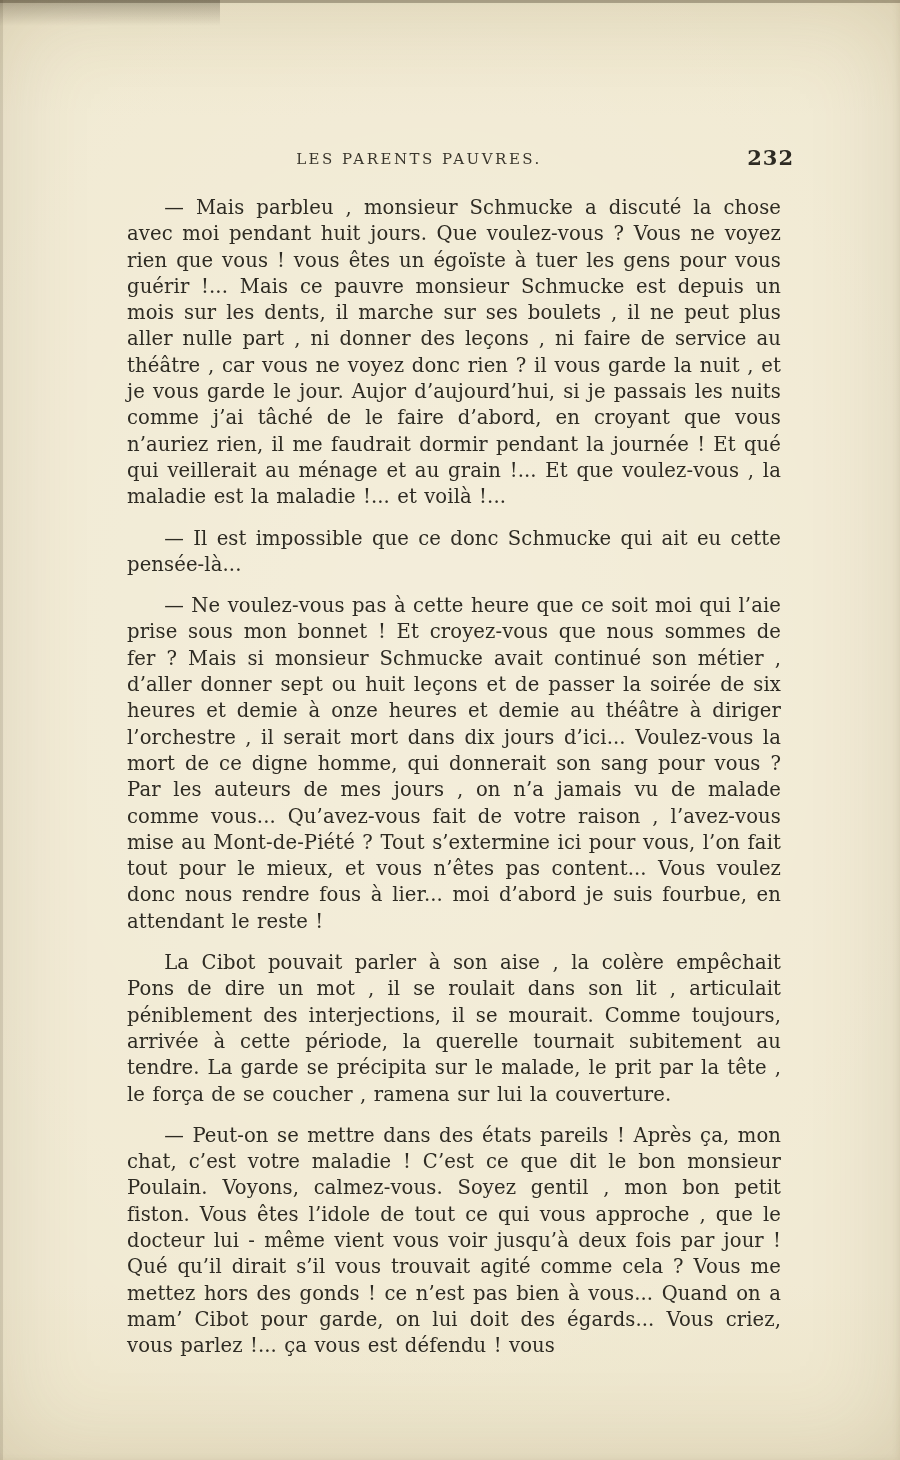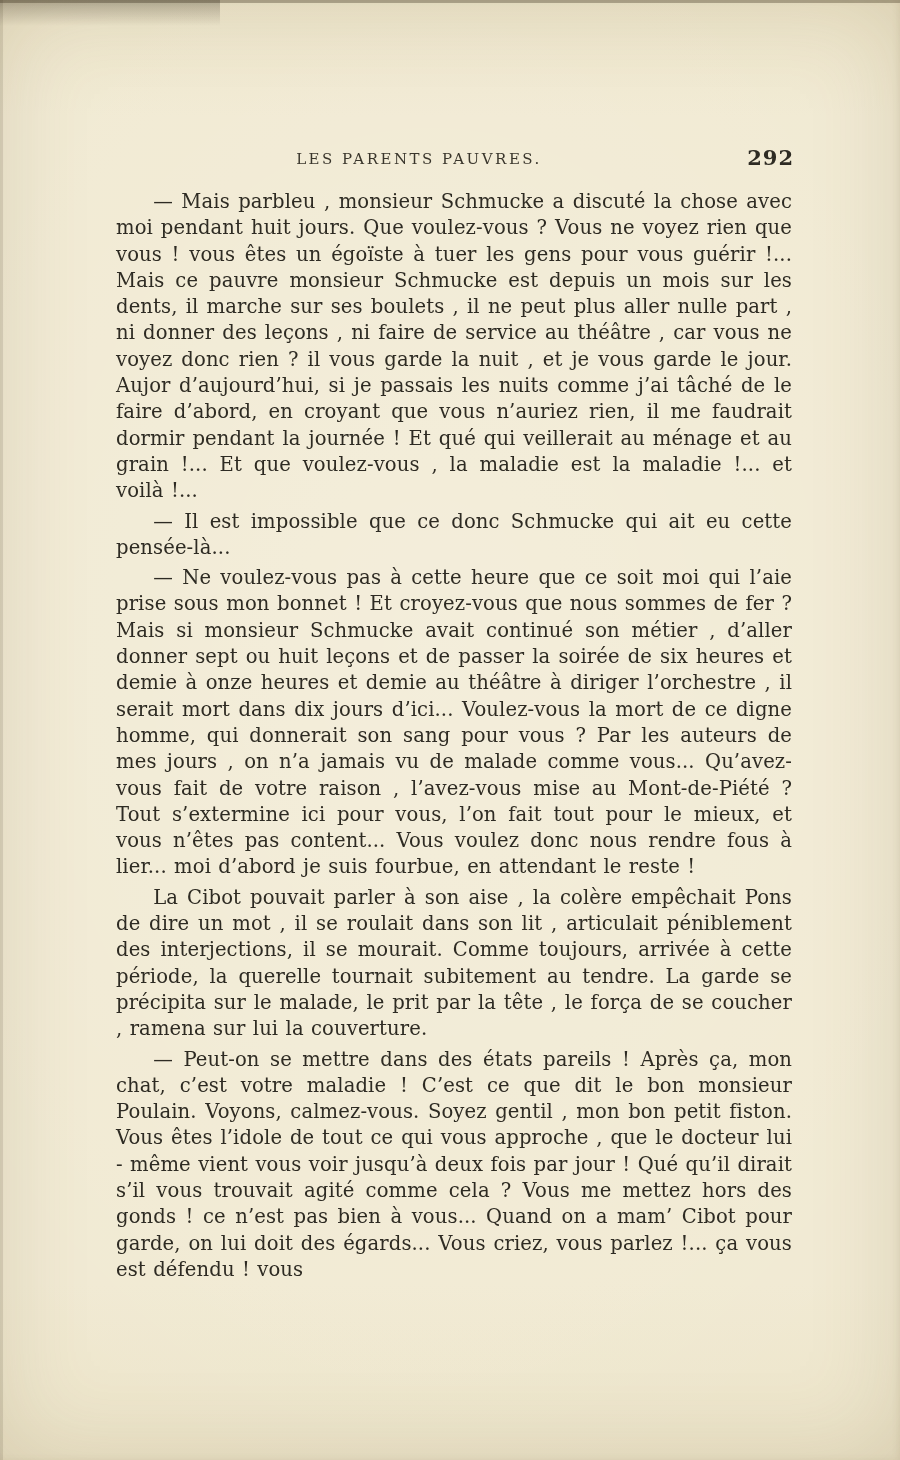--- a/index.html
+++ b/index.html
@@ -61,41 +61,41 @@
   .page-number {
     position: absolute;
     right: 2px;
     top: -5px;
     font-size: 21px;
     font-weight: 700;
     letter-spacing: 1px;
     color: #2e2b23;
   }
   .text-block p {
-    margin: 4px;
+    margin: 15px;
     font-size: 19.6px;
     line-height: 26.3px;
     text-align: justify;
     text-indent: 1.9em;
     letter-spacing: 0.1px;
     word-spacing: 1px;
     color: #2e2b23;
     hyphens: auto;
     -webkit-hyphens: auto;
   }
 </style>
 </head>
 <body>
 
 <div class="scan-page">
   <div class="content">
 
     <div class="running-header">
       <span class="running-title">LES PARENTS PAUVRES.</span>
-      <span class="page-number">292</span>
+      <span class="page-number">232</span>
     </div>
 
     <div class="text-block">
       <p>— Mais parbleu , monsieur Schmucke a discuté la chose avec moi pendant huit jours. Que voulez-vous ? Vous ne voyez rien que vous ! vous êtes un égoïste à tuer les gens pour vous guérir !... Mais ce pauvre monsieur Schmucke est depuis un mois sur les dents, il marche sur ses boulets , il ne peut plus aller nulle part , ni donner des leçons , ni faire de service au théâtre , car vous ne voyez donc rien ? il vous garde la nuit , et je vous garde le jour. Aujor d’aujourd’hui, si je passais les nuits comme j’ai tâché de le faire d’abord, en croyant que vous n’auriez rien, il me faudrait dormir pendant la journée ! Et qué qui veillerait au ménage et au grain !... Et que voulez-vous , la maladie est la maladie !... et voilà !...</p>
       <p>— Il est impossible que ce donc Schmucke qui ait eu cette pensée-là...</p>
       <p>— Ne voulez-vous pas à cette heure que ce soit moi qui l’aie prise sous mon bonnet ! Et croyez-vous que nous sommes de fer ? Mais si monsieur Schmucke avait continué son métier , d’aller donner sept ou huit leçons et de passer la soirée de six heures et demie à onze heures et demie au théâtre à diriger l’orchestre , il serait mort dans dix jours d’ici... Voulez-vous la mort de ce digne homme, qui donnerait son sang pour vous ? Par les auteurs de mes jours , on n’a jamais vu de malade comme vous... Qu’avez-vous fait de votre raison , l’avez-vous mise au Mont-de-Piété ? Tout s’extermine ici pour vous, l’on fait tout pour le mieux, et vous n’êtes pas content... Vous voulez donc nous rendre fous à lier... moi d’abord je suis fourbue, en attendant le reste !</p>
       <p>La Cibot pouvait parler à son aise , la colère empêchait Pons de dire un mot , il se roulait dans son lit , articulait péniblement des interjections, il se mourait. Comme toujours, arrivée à cette période, la querelle tournait subitement au tendre. La garde se précipita sur le malade, le prit par la tête , le força de se coucher , ramena sur lui la couverture.</p>
       <p>— Peut-on se mettre dans des états pareils ! Après ça, mon chat, c’est votre maladie ! C’est ce que dit le bon monsieur Poulain. Voyons, calmez-vous. Soyez gentil , mon bon petit fiston. Vous êtes l’idole de tout ce qui vous approche , que le docteur lui - même vient vous voir jusqu’à deux fois par jour ! Qué qu’il dirait s’il vous trouvait agité comme cela ? Vous me mettez hors des gonds ! ce n’est pas bien à vous... Quand on a mam’ Cibot pour garde, on lui doit des égards... Vous criez, vous parlez !... ça vous est défendu ! vous</p>
     </div>
 

